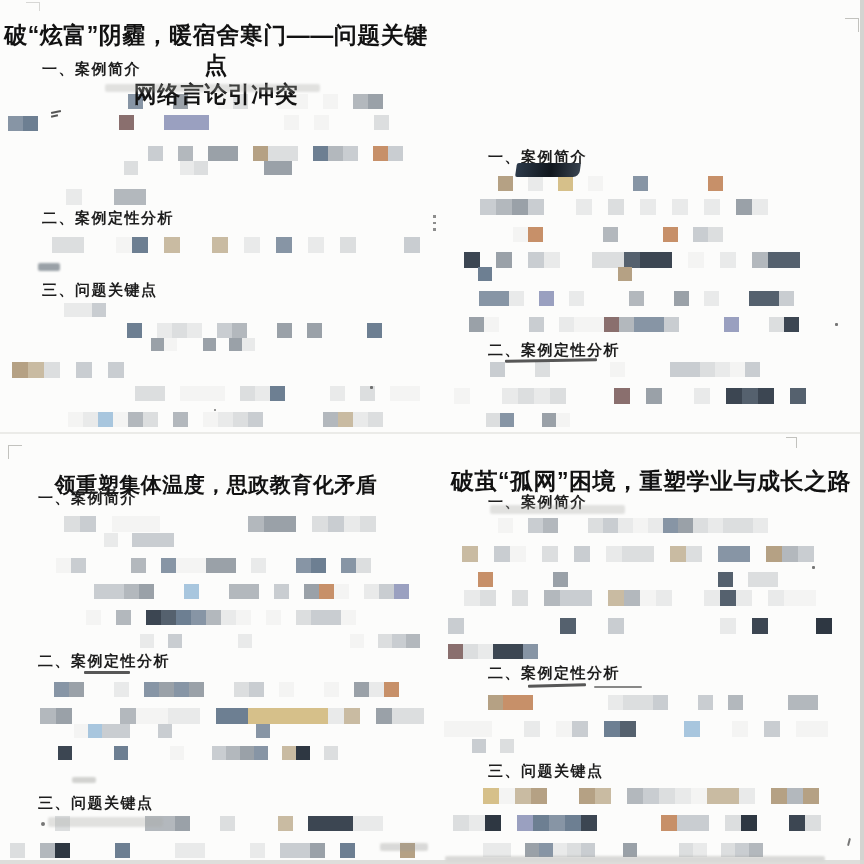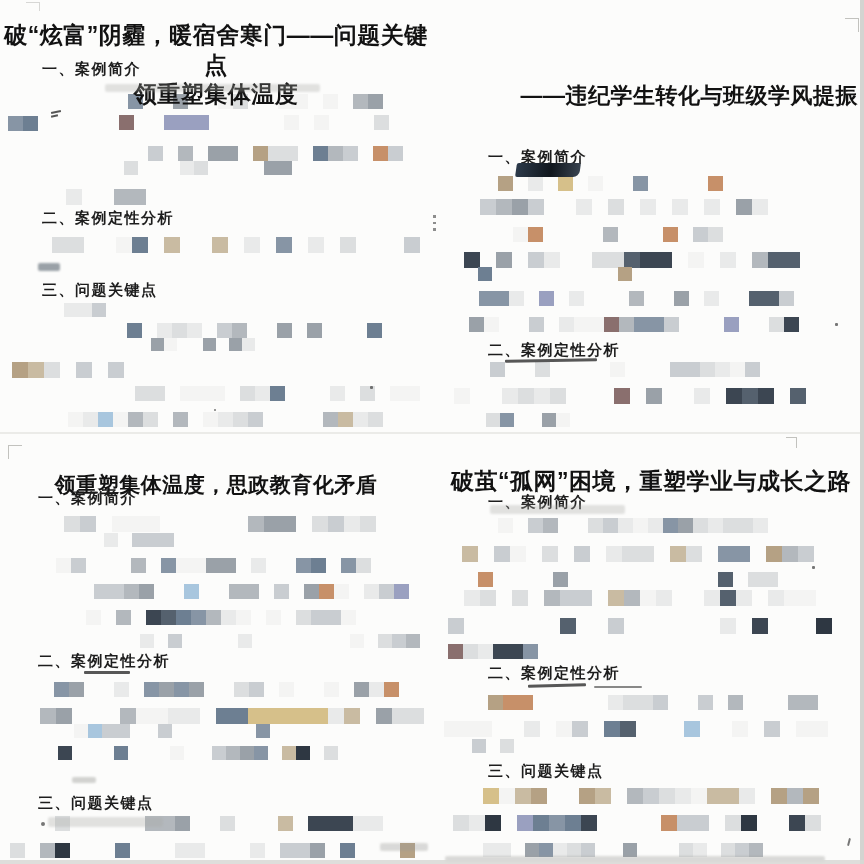--- a/index.html
+++ b/index.html
@@ -524,29 +524,28 @@
       <div class="mcell" style="left: 623px; top: 843px; width: 14px; height: 14px; background: rgb(154, 161, 168);"></div>
       <div class="mcell" style="left: 679px; top: 843px; width: 14px; height: 14px; background: rgb(220, 222, 223);"></div>
       <div class="mcell" style="left: 693px; top: 843px; width: 14px; height: 14px; background: rgb(233, 234, 234);"></div>
       <div class="mcell" style="left: 721px; top: 843px; width: 14px; height: 14px; background: rgb(220, 222, 223);"></div>
       <div class="mcell" style="left: 735px; top: 843px; width: 14px; height: 14px; background: rgb(201, 205, 209);"></div>
       <div class="mcell" style="left: 749px; top: 843px; width: 14px; height: 14px; background: rgb(179, 184, 189);"></div>
     </div>
 
   <h1 class="doc-title t-tl">
     <span class="tline">破“炫富”阴霾，暖宿舍寒门——问题关键点</span>
-    <span class="tline">领重塑集体温度</span>
+    <span class="tline">网络言论引冲突</span>
   </h1>
   <div class="heading h-tl1">一、案例简介</div>
   <div class="heading h-tl2">二、案例定性分析</div>
   <div class="heading h-tl3">三、问题关键点</div>
   <div class="ghost" style="left:105px;top:84px;width:215px;height:8px;"></div>
   <div class="ghost" style="left:38px;top:263px;width:22px;height:8px;opacity:.6;background:#5a6670;"></div>
 
-  <div class="doc-title t-tr2">——违纪学生转化与班级学风提振</div>
   <div class="heading h-tr1">一、案例简介</div>
   <div class="heading h-tr2">二、案例定性分析</div>
   <div class="smudge-dark"></div>
   <div class="uline" style="left:505px;top:359px;width:92px;height:3px;transform:rotate(-1deg);"></div>
 
   <h1 class="doc-title t-bl">
     <span>领重塑集体温度，思政教育化矛盾</span>
   </h1>
   <div class="heading h-bl1">一、案例简介</div>
   <div class="heading h-bl2">二、案例定性分析</div>

